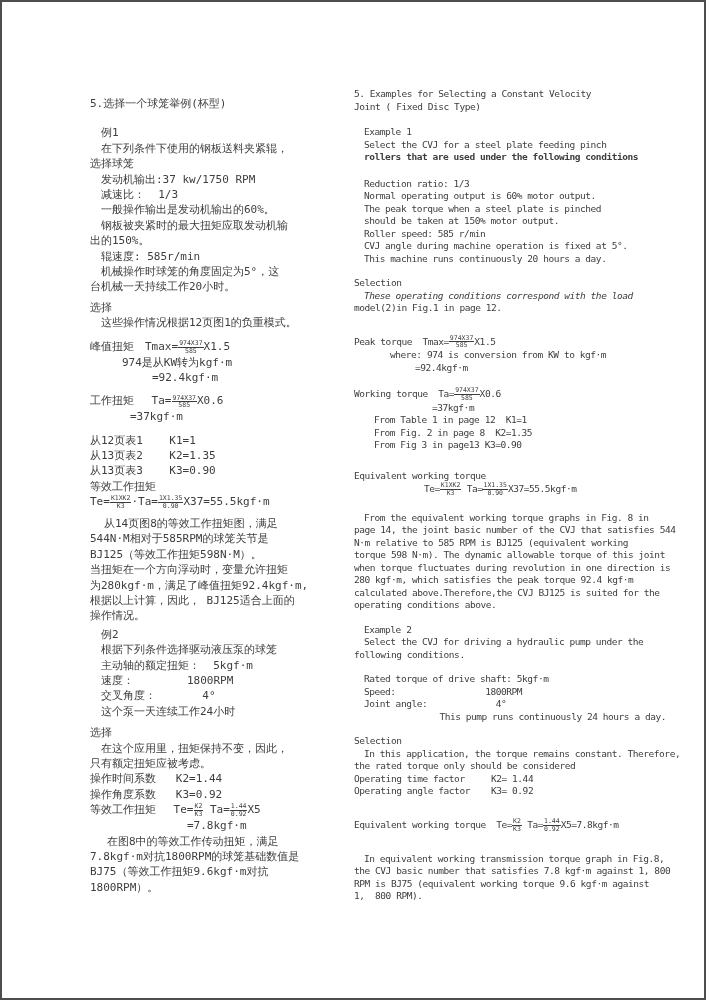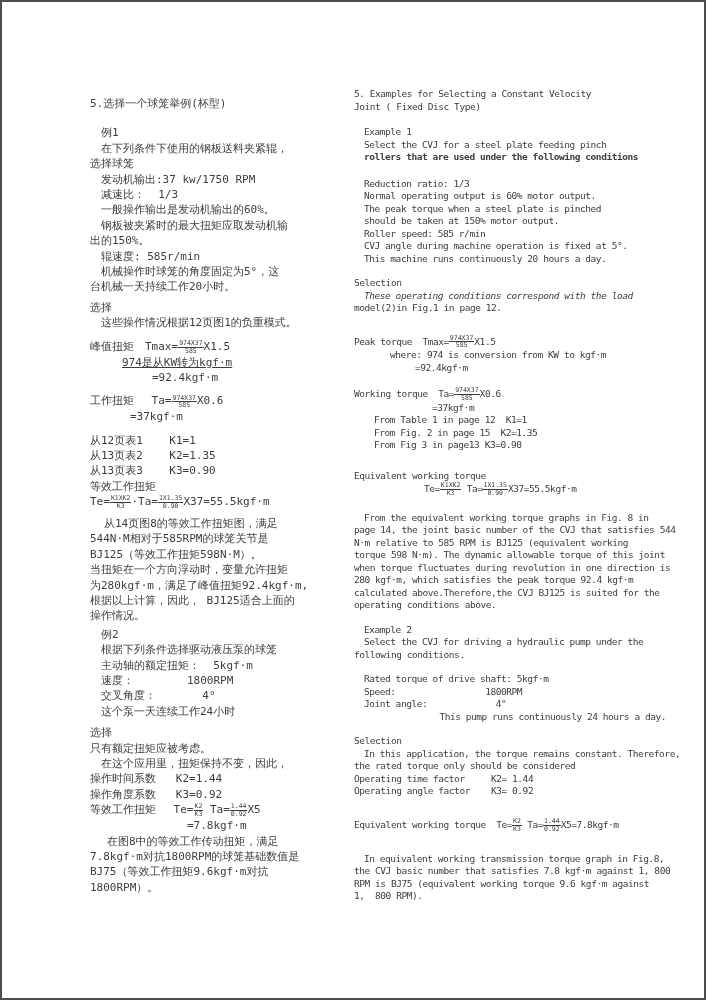--- a/index.html
+++ b/index.html
@@ -50,21 +50,21 @@
         <div class="line" style="padding-left: 11px;">辊速度: 585r/min</div>
         <div class="line" style="padding-left: 11px;">机械操作时球笼的角度固定为5°，这</div>
         <div class="line">台机械一天持续工作20小时。</div>
       </div>
       <div style="margin-top: 5px;">
         <div class="line">选择</div>
         <div class="line" style="padding-left: 11px;">这些操作情况根据12页图1的负重模式。</div>
       </div>
       <div style="margin-top: 8px;">
         <div class="line">峰值扭矩　Tmax=<span class="fr"><span class="num">974X37</span><span class="den">585</span></span>X1.5</div>
-        <div class="line" style="padding-left: 32px; text-decoration: underline;">974是从KW转为kgf·m</div>
+        <div class="line" style="padding-left: 32px;">974是从KW转为kgf·m</div>
         <div class="line" style="padding-left: 62px;">=92.4kgf·m</div>
       </div>
       <div style="margin-top: 8px;">
         <div class="line">工作扭矩　 Ta=<span class="fr"><span class="num">974X37</span><span class="den">585</span></span>X0.6</div>
         <div class="line" style="padding-left: 40px;">=37kgf·m</div>
       </div>
       <div style="margin-top: 8px;">
         <div class="line">从12页表1    K1=1</div>
         <div class="line">从13页表2    K2=1.35</div>
         <div class="line">从13页表3    K3=0.90</div>
@@ -83,22 +83,22 @@
       <div style="margin-top: 3px;">
         <div class="line" style="padding-left: 11px;">例2</div>
         <div class="line" style="padding-left: 11px;">根据下列条件选择驱动液压泵的球笼</div>
         <div class="line" style="padding-left: 11px;">主动轴的额定扭矩：  5kgf·m</div>
         <div class="line" style="padding-left: 11px;">速度：        1800RPM</div>
         <div class="line" style="padding-left: 11px;">交叉角度：       4°</div>
         <div class="line" style="padding-left: 11px;">这个泵一天连续工作24小时</div>
       </div>
       <div style="margin-top: 6px;">
         <div class="line">选择</div>
+        <div class="line" style="padding-left: 11px;">在这个应用里，扭矩保持不变，因此，</div>
         <div class="line">只有额定扭矩应被考虑。</div>
-        <div class="line" style="padding-left: 11px;">在这个应用里，扭矩保持不变，因此，</div>
         <div class="line">操作时间系数   K2=1.44</div>
         <div class="line">操作角度系数   K3=0.92</div>
         <div class="line">等效工作扭矩　 Te=<span class="fr"><span class="num">K2</span><span class="den">K3</span></span> Ta=<span class="fr"><span class="num">1.44</span><span class="den">0.92</span></span>X5</div>
         <div class="line" style="padding-left: 97px;">=7.8kgf·m</div>
       </div>
       <div>
         <div class="line" style="padding-left: 17px;">在图8中的等效工作传动扭矩，满足</div>
         <div class="line">7.8kgf·m对抗1800RPM的球笼基础数值是</div>
         <div class="line">BJ75（等效工作扭矩9.6kgf·m对抗</div>
         <div class="line">1800RPM）。</div>
@@ -130,21 +130,21 @@
       </div>
       <div style="margin-top: 20px;">
         <div class="line">Peak torque  Tmax=<span class="fr"><span class="num">974X37</span><span class="den">585</span></span>X1.5</div>
         <div class="line" style="padding-left: 36px;">where: 974 is conversion from KW to kgf·m</div>
         <div class="line" style="padding-left: 61px;">=92.4kgf·m</div>
       </div>
       <div style="margin-top: 13px;">
         <div class="line">Working torque  Ta=<span class="fr"><span class="num">974X37</span><span class="den">585</span></span>X0.6</div>
         <div class="line" style="padding-left: 78px;">=37kgf·m</div>
         <div class="line" style="padding-left: 20px;">From Table 1 in page 12  K1=1</div>
-        <div class="line" style="padding-left: 20px;">From Fig. 2 in page 15  K2=1.35</div>
+        <div class="line" style="padding-left: 20px;">From Fig. 2 in page 8  K2=1.35</div>
         <div class="line" style="padding-left: 20px;">From Fig 3 in page13 K3=0.90</div>
       </div>
       <div style="margin-top: 18px;">
         <div class="line">Equivalent working torque</div>
         <div class="line" style="padding-left: 70px;">Te=<span class="fr"><span class="num">K1XK2</span><span class="den">K3</span></span> Ta=<span class="fr"><span class="num">1X1.35</span><span class="den">0.90</span></span>X37=55.5kgf·m</div>
       </div>
       <div style="margin-top: 15px;">
         <div class="line" style="padding-left: 10px;">From the equivalent working torque graphs in Fig. 8 in</div>
         <div class="line">page 14, the joint basic number of the CVJ that satisfies 544</div>
         <div class="line">N·m relative to 585 RPM is BJ125 (equivalent working</div>

